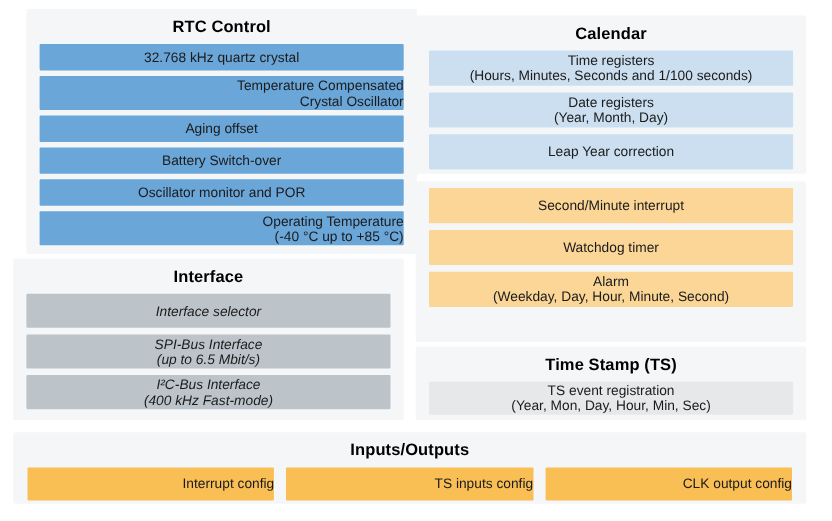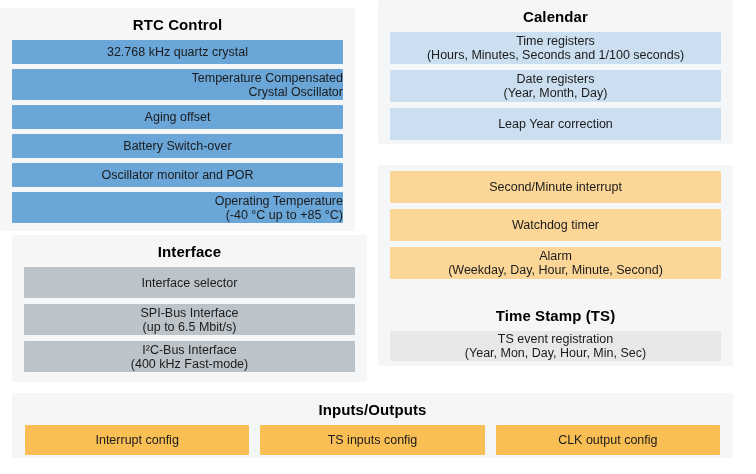--- a/index.html
+++ b/index.html
@@ -9,36 +9,36 @@
   .panel { position:absolute; background:#f5f6f8; box-sizing:border-box; padding:6px 12px 0 12px; border-radius:2px; }
   .panel-title { margin:2px 0 7px 0; font-size:15px; line-height:17px; font-weight:bold; color:#000000; text-align:center; letter-spacing:0.1px; }
 
   .bar { display:flex; flex-direction:column; justify-content:center; align-items:center;
          text-align:center; font-size:12.5px; line-height:14px; color:#1b1b1b; border-radius:1px; }
   .line { display:block; white-space:nowrap; }
 
   .blue       { background:#6aa6d8; }
   .lightblue  { background:#cbdff0; }
   .lightorange{ background:#fbd697; }
-  .orange     { background:#f9bf55; }
+  .orange     { background:#f9bf55;align-items:flex-end; }
   .gray       { background:#bdc4c9; }
   .lightgray  { background:#e6e8ea;text-align:right; }
 
   
-  #panel-rtc       { left:0;  top:8px;   width:355px; height:223px; }
+  #panel-rtc       { left:24px;  top:8px;   width:355px; height:223px; }
   #panel-interface { left:12px;  top:235px; width:355px; height:147px; }
-  #panel-calendar  { left:378px; top:0;   width:355px; height:144px; }
+  #panel-calendar  { left:378px; top:14px;   width:355px; height:144px; }
   #panel-interrupt { left:378px; top:165px; width:355px; height:146px; }
-  #panel-ts        { left:378px; top:299px; width:355px; height:67px;  }
+  #panel-ts        { left:378px; top:315px; width:355px; height:67px;  }
   #panel-io        { left:12px;  top:393px; width:721px; height:65px; padding:6px 13px 0 13px; }
 
   
   #panel-rtc .bar       { height:24px; margin-bottom:5px; }
   #panel-rtc .bar.two   { height:31px;align-items:flex-end; }
-  #panel-interface .bar { height:31px; margin-bottom:6px; }
+  #panel-interface .bar { height:31px; margin-bottom:6px;font-style:italic; }
   #panel-calendar .bar  { height:32px; margin-bottom:6px; }
   #panel-interrupt .bar { height:32px; margin-bottom:6px; }
   #panel-ts .bar        { height:30px; }
 
   .io-row { display:flex; gap:11px; }
   .io-row .bar { flex:1; height:30px; }
 </style>
 </head>
 <body>
 

